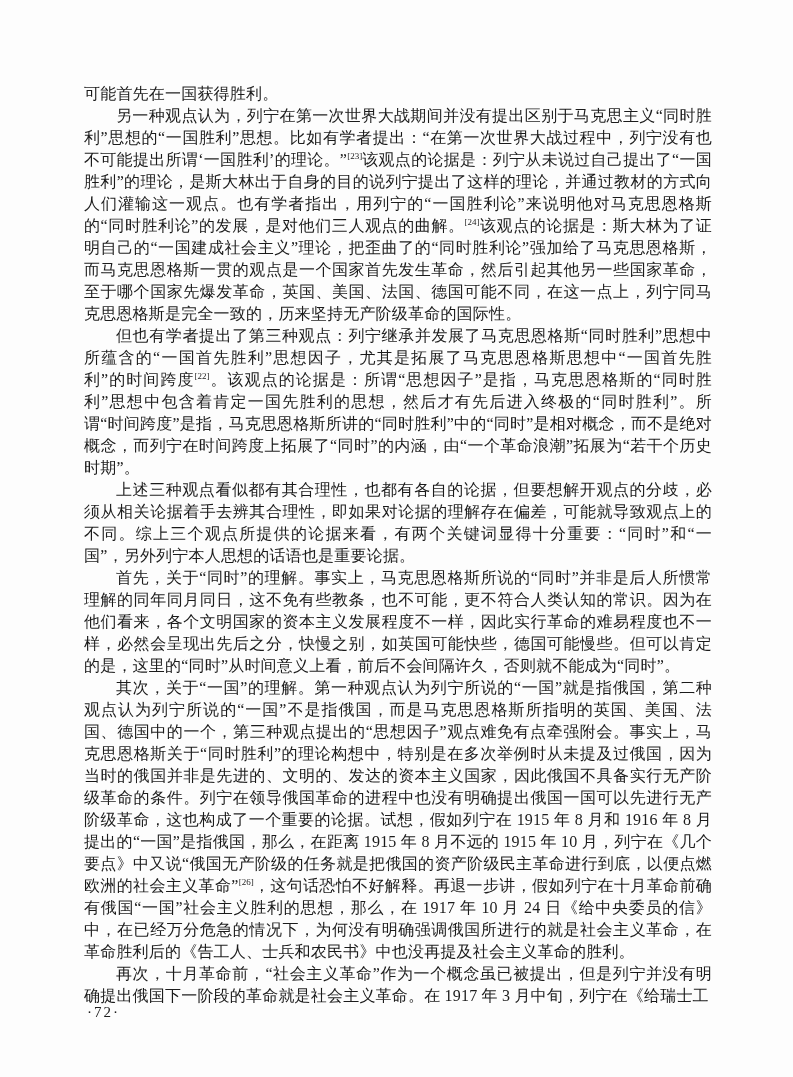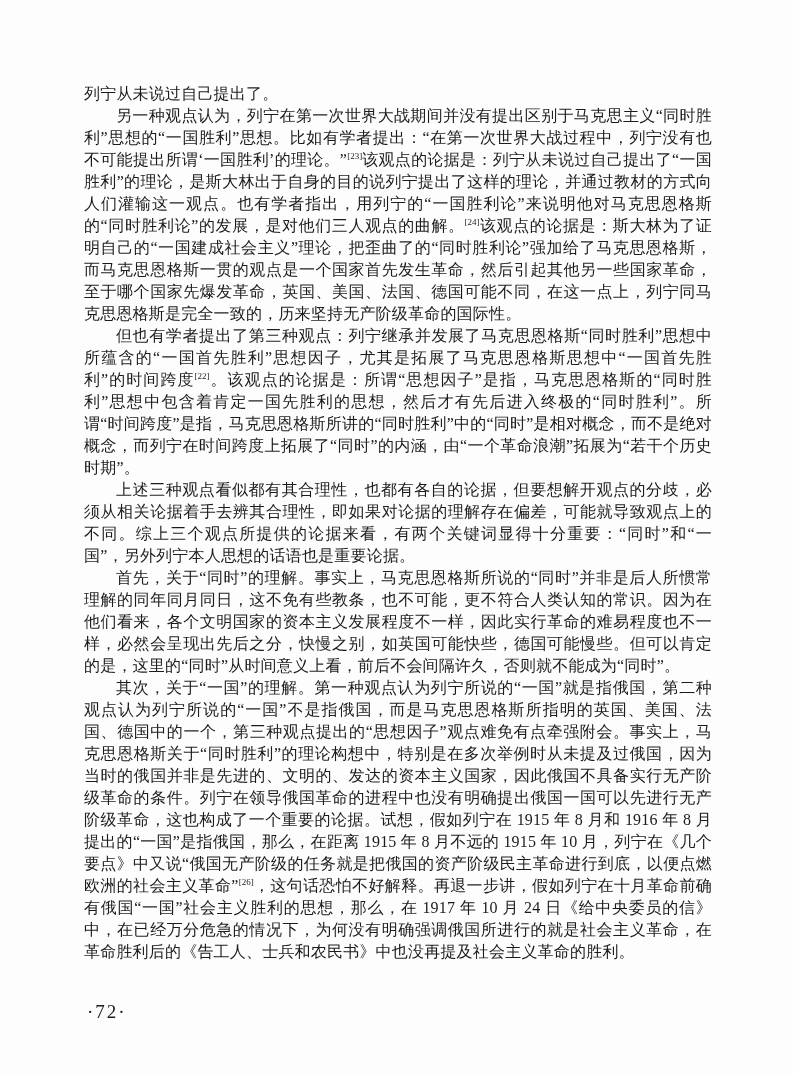--- a/index.html
+++ b/index.html
@@ -39,32 +39,33 @@
     font-size: 9px;
     line-height: 0;
     vertical-align: 6px;
     letter-spacing: 0;
     margin-top: 44px;
   }
   .pagenum {
     position: absolute;
     left: 87px;
     top: 1001px;
-    font-size: 19px;
+    font-size: 15px;
     line-height: 22px;
     letter-spacing: 2px;
     color: #1b1b1b;
   }
 </style>
 </head>
 <body>
 
 <div class="sheet">
   <div class="body-text">
-    <p class="flush"><span>列宁从未说过自己提出了。</span></p>
+    <p class="flush"><span>可能首先在一国获得胜利。</span></p>
     <p><span>另一种观点认为，列宁在第一次世界大战期间并没有提出区别于马克思主义“同时胜利”思想的“一国胜利”思想。比如有学者提出：“在第一次世界大战过程中，列宁没有也不可能提出所谓‘一国胜利’的理论。”</span><sup class="fnref">[23]</sup><span>该观点的论据是：列宁从未说过自己提出了“一国胜利”的理论，是斯大林出于自身的目的说列宁提出了这样的理论，并通过教材的方式向人们灌输这一观点。也有学者指出，用列宁的“一国胜利论”来说明他对马克思恩格斯的“同时胜利论”的发展，是对他们三人观点的曲解。</span><sup class="fnref">[24]</sup><span>该观点的论据是：斯大林为了证明自己的“一国建成社会主义”理论，把歪曲了的“同时胜利论”强加给了马克思恩格斯，而马克思恩格斯一贯的观点是一个国家首先发生革命，然后引起其他另一些国家革命，至于哪个国家先爆发革命，英国、美国、法国、德国可能不同，在这一点上，列宁同马克思恩格斯是完全一致的，历来坚持无产阶级革命的国际性。</span></p>
     <p><span>但也有学者提出了第三种观点：列宁继承并发展了马克思恩格斯“同时胜利”思想中所蕴含的“一国首先胜利”思想因子，尤其是拓展了马克思恩格斯思想中“一国首先胜利”的时间跨度</span><sup class="fnref">[22]</sup><span>。该观点的论据是：所谓“思想因子”是指，马克思恩格斯的“同时胜利”思想中包含着肯定一国先胜利的思想，然后才有先后进入终极的“同时胜利”。所谓“时间跨度”是指，马克思恩格斯所讲的“同时胜利”中的“同时”是相对概念，而不是绝对概念，而列宁在时间跨度上拓展了“同时”的内涵，由“一个革命浪潮”拓展为“若干个历史时期”。</span></p>
     <p><span>上述三种观点看似都有其合理性，也都有各自的论据，但要想解开观点的分歧，必须从相关论据着手去辨其合理性，即如果对论据的理解存在偏差，可能就导致观点上的不同。综上三个观点所提供的论据来看，有两个关键词显得十分重要：“同时”和“一国”，另外列宁本人思想的话语也是重要论据。</span></p>
     <p><span>首先，关于“同时”的理解。事实上，马克思恩格斯所说的“同时”并非是后人所惯常理解的同年同月同日，这不免有些教条，也不可能，更不符合人类认知的常识。因为在他们看来，各个文明国家的资本主义发展程度不一样，因此实行革命的难易程度也不一样，必然会呈现出先后之分，快慢之别，如英国可能快些，德国可能慢些。但可以肯定的是，这里的“同时”从时间意义上看，前后不会间隔许久，否则就不能成为“同时”。</span></p>
     <p><span>其次，关于“一国”的理解。第一种观点认为列宁所说的“一国”就是指俄国，第二种观点认为列宁所说的“一国”不是指俄国，而是马克思恩格斯所指明的英国、美国、法国、德国中的一个，第三种观点提出的“思想因子”观点难免有点牵强附会。事实上，马克思恩格斯关于“同时胜利”的理论构想中，特别是在多次举例时从未提及过俄国，因为当时的俄国并非是先进的、文明的、发达的资本主义国家，因此俄国不具备实行无产阶级革命的条件。列宁在领导俄国革命的进程中也没有明确提出俄国一国可以先进行无产阶级革命，这也构成了一个重要的论据。试想，假如列宁在 1915 年 8 月和 1916 年 8 月提出的“一国”是指俄国，那么，在距离 1915 年 8 月不远的 1915 年 10 月，列宁在《几个要点》中又说“俄国无产阶级的任务就是把俄国的资产阶级民主革命进行到底，以便点燃欧洲的社会主义革命”</span><sup class="fnref">[26]</sup><span>，这句话恐怕不好解释。再退一步讲，假如列宁在十月革命前确有俄国“一国”社会主义胜利的思想，那么，在 1917 年 10 月 24 日《给中央委员的信》中，在已经万分危急的情况下，为何没有明确强调俄国所进行的就是社会主义革命，在革命胜利后的《告工人、士兵和农民书》中也没再提及社会主义革命的胜利。</span></p>
+    <p><span>再次，十月革命前，“社会主义革命”作为一个概念虽已被提出，但是列宁并没有明确提出俄国下一阶段的革命就是社会主义革命。在 1917 年 3 月中旬，列宁在《给瑞士工</span></p>
   </div>
   <div class="pagenum">·72·</div>
 </div>
 
 </body></html>

